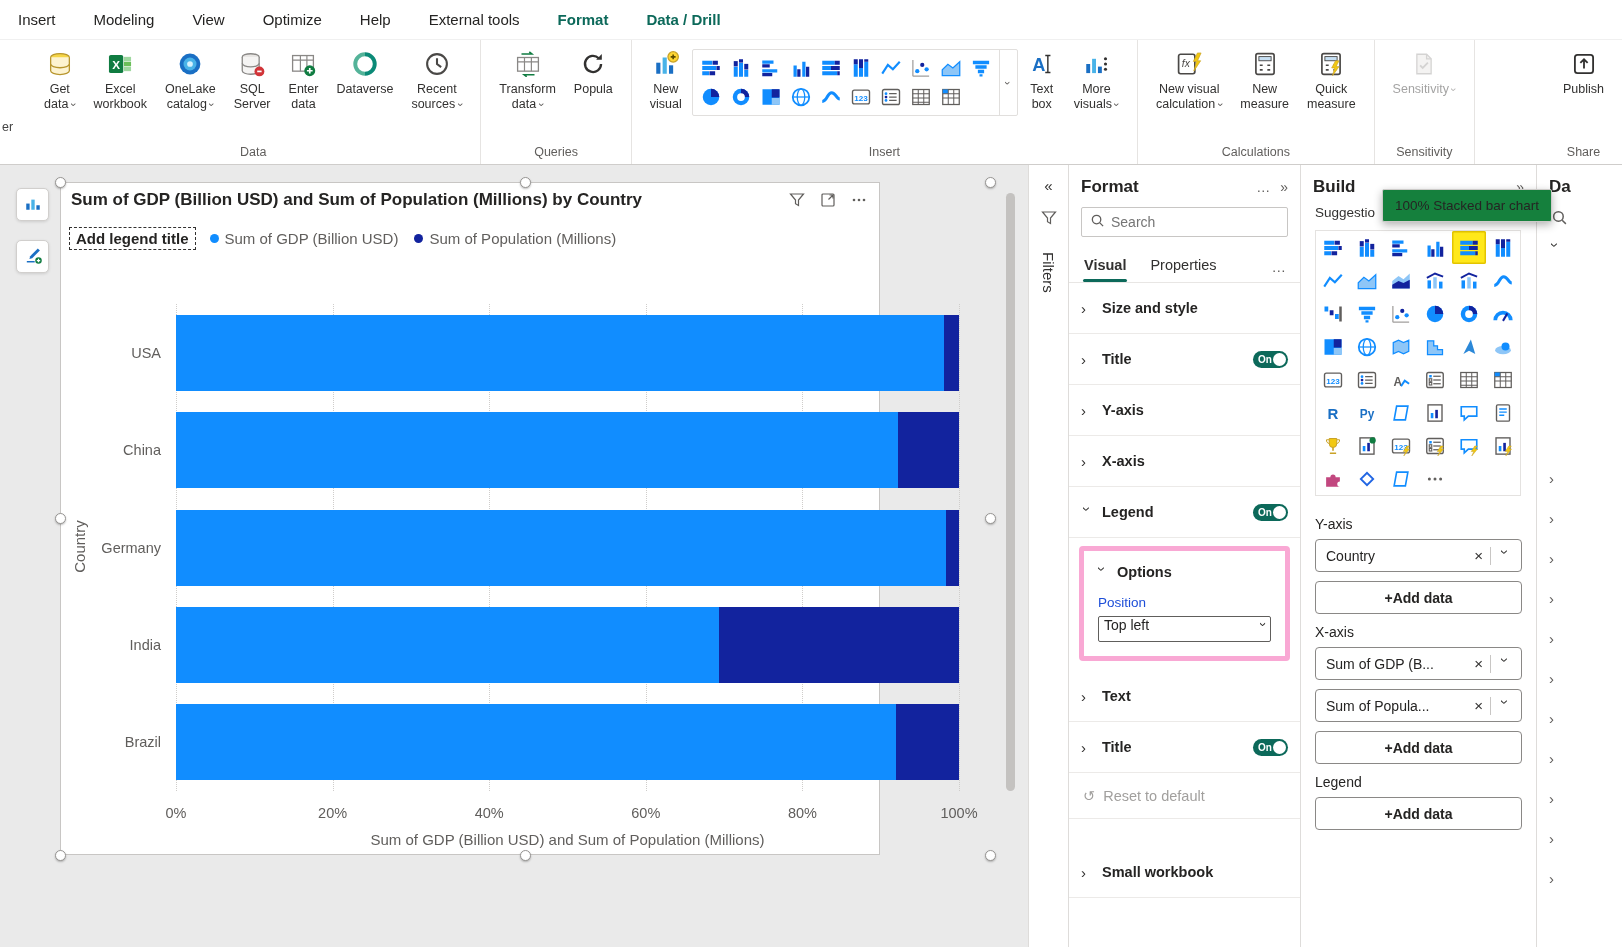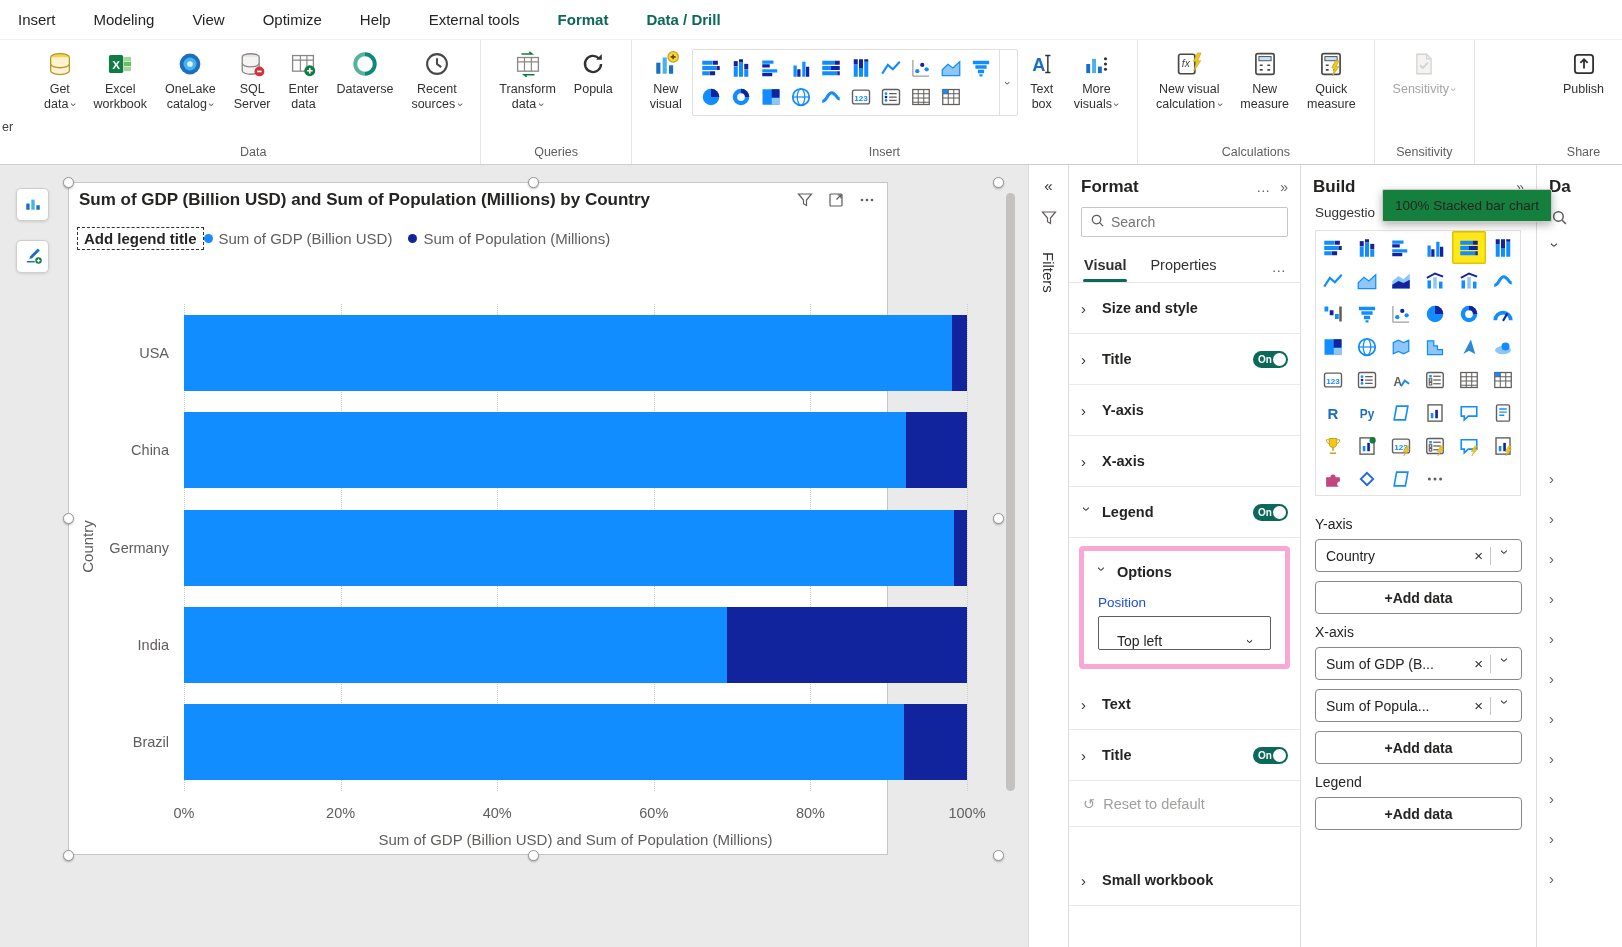--- a/index.html
+++ b/index.html
@@ -27,27 +27,27 @@
   .chev{display:inline-block;transform:rotate(90deg);font-size:11px;color:#605e5c}
   .gal{border:1px solid #e1dfdd;border-radius:2px;display:flex;margin-top:5px;background:#fff}
   .galrows{display:flex;flex-direction:column;gap:3px;padding:5px}
   .galrow{display:flex;gap:4px}
   .galcell{width:26px;height:26px;display:flex;align-items:center;justify-content:center;border-radius:2px;cursor:pointer}
   .galmore{width:18px;border-left:1px solid #e1dfdd;display:flex;align-items:center;justify-content:center;cursor:pointer;color:#605e5c}
   
   .canvas{position:absolute;left:0;top:165px;width:1028px;height:782px;background:#eaeaea}
   .oobtn{position:absolute;left:16px;width:33px;height:33px;background:#fff;border:1px solid #d1cfcd;
          border-radius:5px;display:flex;align-items:center;justify-content:center;box-shadow:0 1px 3px rgba(0,0,0,.12);cursor:pointer}
-  .card{position:absolute;left:68px;top:17px;width:820px;height:673px;background:#fff;border:1px solid #c8c6c4}
+  .card{position:absolute;left:60px;top:17px;width:820px;height:673px;background:#fff;border:1px solid #c8c6c4}
   .handle{position:absolute;width:11px;height:11px;border-radius:50%;background:#fff;border:1px solid #979593;
           box-shadow:0 1px 2px rgba(0,0,0,.25);z-index:6}
   .vtitle{position:absolute;left:10px;top:7px;font-size:17px;font-weight:600;color:#252423;white-space:nowrap}
   .vicons{position:absolute;right:12px;top:9px;display:flex;gap:15px;align-items:center;color:#605e5c}
   .vicons .vi{cursor:pointer;display:flex;align-items:center}
-  .legendrow{position:absolute;left:8px;top:44px;display:flex;align-items:center;font-size:15px;color:#605e5c}
+  .legendrow{position:absolute;left:8px;top:44px;display:flex;align-items:center;gap:14px;font-size:15px;color:#605e5c}
   .addleg{border:1.5px dashed #323130;padding:2px 6px;font-weight:700;color:#252423;font-size:15px}
   .litem{display:flex;align-items:center;gap:6px}
   .ldot{width:9px;height:9px;border-radius:50%}
   .ytitle{position:absolute;left:-22px;top:355px;width:80px;text-align:center;transform:rotate(-90deg);
           font-size:15px;color:#605e5c}
   #ylabels{position:absolute;left:0;top:121px;width:106px;height:487px}
   .ylab{position:absolute;right:6px;transform:translateY(-50%);font-size:14.5px;color:#605e5c}
   #plot{position:absolute;left:115px;top:121px;width:783px;height:487px}
   .gline{position:absolute;top:0;bottom:0;border-left:1px dotted #cfcdcb}
   .brow{position:absolute;left:0;width:100%}
@@ -76,22 +76,22 @@
   .frow{display:flex;align-items:center;min-height:51px;padding:0 12px;border-bottom:1px solid #eceae8;
         font-size:14.5px;font-weight:600;color:#252423;gap:9px;cursor:pointer;background:#fff}
   .fchev{display:inline-block;width:12px;font-size:15px;color:#323130;font-weight:400}
   .fchev.down{transform:rotate(90deg)}
   .toggle{margin-left:auto;min-width:35px;height:17px;border-radius:9px;background:#0c695a;color:#fff;
           font-size:10px;display:flex;align-items:center;padding:0 5px;position:relative;cursor:pointer}
   .toggle::after{content:"";position:absolute;right:2px;top:2px;width:13px;height:13px;border-radius:50%;background:#fff}
   .subcard{margin:8px 10px 10px;border:5px solid #f9a8d4;border-radius:4px;overflow:hidden}
   .subcard .frow{border-bottom:none;min-height:42px}
   .flabel{font-size:13.5px;color:#1d4ed8;padding:2px 14px 4px;font-weight:400}
-  .selectbox{margin:2px 14px 14px;height:34px;border:1px solid #605e5c;border-radius:2px;display:flex;
-             align-items:flex-end;justify-content:space-between;padding:0 18px;font-size:14px;cursor:pointer}
+  .selectbox{margin:2px 14px 14px;height:26px;border:1px solid #605e5c;border-radius:2px;display:flex;
+             align-items:flex-start;justify-content:space-between;padding:0 5px;font-size:14px;cursor:pointer}
   .dchev{display:inline-block;transform:rotate(90deg);color:#323130;font-size:13px}
   .resetrow{display:flex;align-items:center;gap:8px;padding:0 14px;height:46px;font-size:14.5px;
             color:#a19f9d;border-bottom:1px solid #eceae8;cursor:default}
   .spacer28{height:28px}
   .sugg{padding:0 14px 6px;font-size:13.5px;color:#323130;white-space:nowrap;overflow:hidden}
   .bgrid{margin:4px 14px 0;width:206px;border:1px solid #e4e2e0;display:grid;
          grid-template-columns:repeat(6,34px);grid-auto-rows:33px;background:#fff}
   .bcell{display:flex;align-items:center;justify-content:center;cursor:pointer;border-radius:2px}
   .bcell.hl{background:#ffe81a;box-shadow:inset 0 0 0 1.5px #e3c400}
   #wells{padding:12px 14px 0}

